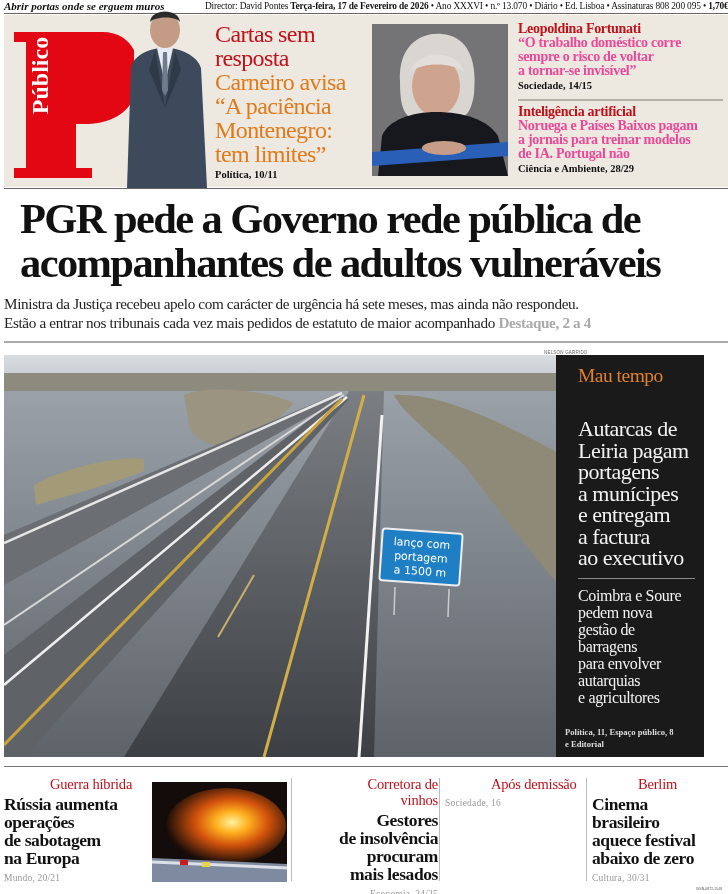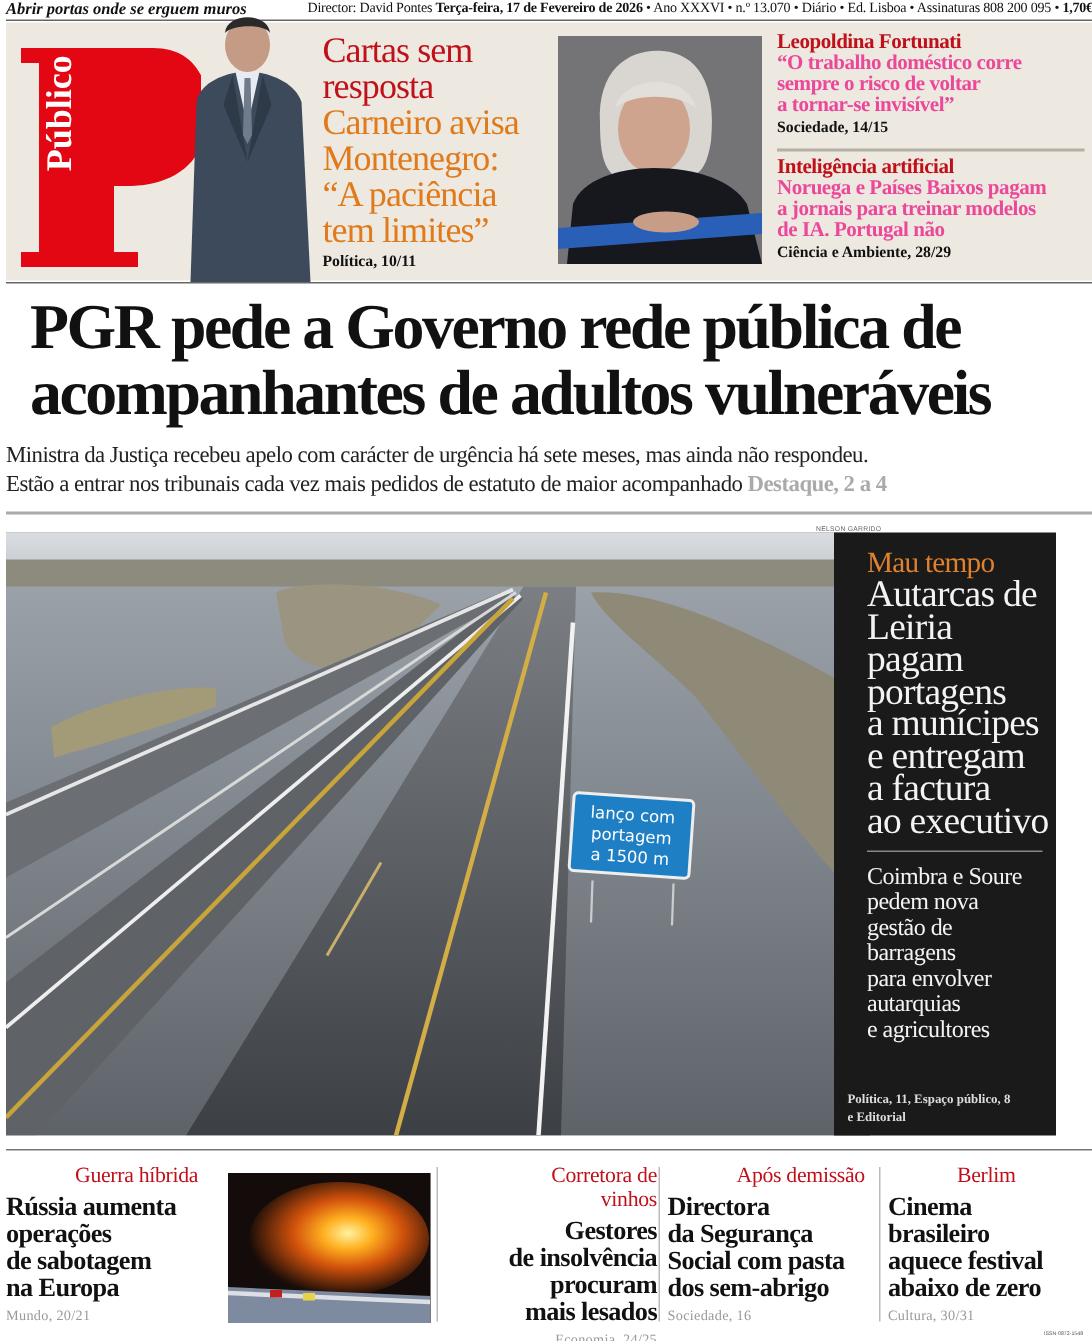--- a/index.html
+++ b/index.html
@@ -43,21 +43,21 @@
   .standfirst .ref { color: #aaa; font-weight: bold; }
   .hl-rule { position: absolute; left: 4px; top: 341px; width: 724px; height: 2px; background: #aaa; }
 
   
   .photo-credit { position: absolute; left: 544px; top: 350px; font-family: "Liberation Sans", sans-serif; font-size: 4.5px; color: #666; letter-spacing: 0.2px; }
   .flood-photo { position: absolute; left: 4px; top: 355px; width: 576px; height: 402px; overflow: hidden; background: #8a8d90; }
   .flood-photo svg { width: 100%; height: 100%; display: block; }
 
   .dark-panel { position: absolute; left: 556px; top: 355px; width: 148px; height: 402px; background: #1a1a1a; color: #f3f3f3; padding: 10px 0 0 22px; }
   .dark-panel .kicker { color: #e0812e; font-family: "Liberation Serif", serif; font-size: 19.5px; line-height: 21px; letter-spacing: -0.5px; }
-  .dark-panel .headline { font-family: "Liberation Serif", serif; font-size: 25px; line-height: 21.5px; letter-spacing: -0.5px; }
+  .dark-panel .headline { font-family: "Liberation Serif", serif; font-size: 22px; line-height: 21.5px; letter-spacing: -0.5px; margin-top: 32px; }
   .dark-panel .divider { height: 1px; background: #888; margin: 9px 9px 8px 0; }
   .dark-panel .sub { font-family: "Liberation Serif", serif; font-size: 16px; line-height: 17px; letter-spacing: -0.35px; }
   .dark-panel .section { position: absolute; left: 9px; top: 371px; font-family: "Liberation Serif", serif; font-weight: bold; font-size: 8.6px; line-height: 12px; color: #ddd; width: 140px; }
 
   .bottom-rule { position: absolute; left: 4px; top: 766px; width: 724px; height: 1px; background: #777; }
 
   
   .story { position: absolute; top: 776px; }
   .story .kicker { color: #c0101a; font-family: "Liberation Serif", serif; font-size: 14.5px; line-height: 16px; letter-spacing: -0.2px; margin-left: 46px; }
   .story .headline { font-family: "Liberation Serif", serif; font-weight: bold; font-size: 17.5px; line-height: 18px; letter-spacing: -0.4px; color: #111; margin-top: 3px; }
@@ -104,22 +104,22 @@
   </svg>
 </div>
 
 <div class="lead-promo">
   <div class="kicker">
     <div>Cartas sem</div>
     <div>resposta</div>
   </div>
   <div class="headline">
     <div>Carneiro avisa</div>
+    <div>“A paciência</div>
     <div>Montenegro:</div>
-    <div>“A paciência</div>
     <div>tem limites”</div>
   </div>
   <div class="section">Política, 10/11</div>
 </div>
 
 <div class="woman-photo">
   <svg viewBox="0 0 136 152" width="136" height="152">
     <rect width="136" height="152" fill="#747477"></rect>
     <path d="M28 58 C26 20 50 8 70 10 C92 12 106 30 102 70 C100 84 96 90 92 92 L36 92 C30 86 28 76 28 58 Z" fill="#d9d6d2"></path>
     <ellipse cx="64" cy="62" rx="24" ry="30" fill="#cfa48e"></ellipse>
@@ -282,26 +282,20 @@
     <div>de insolvência</div>
     <div>procuram</div>
     <div>mais lesados</div>
   </div>
   <div class="section">Economia, 24/25</div>
 </div>
 
 <div class="col-divider" style="left:439px;"></div>
 <div class="story" style="left:445px; width:140px;">
   <div class="kicker">Após demissão</div>
-  <div class="headline">
-    <div>Directora</div>
-    <div>da Segurança</div>
-    <div>Social com pasta</div>
-    <div>dos sem-abrigo</div>
-  </div>
   <div class="section">Sociedade, 16</div>
 </div>
 
 <div class="col-divider" style="left:586px;"></div>
 <div class="story" style="left:592px; width:136px;">
   <div class="kicker">Berlim</div>
   <div class="headline">
     <div>Cinema</div>
     <div>brasileiro</div>
     <div>aquece festival</div>

